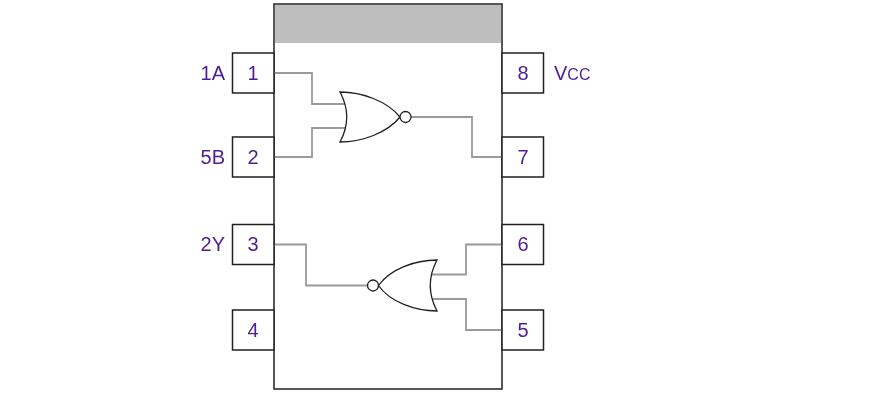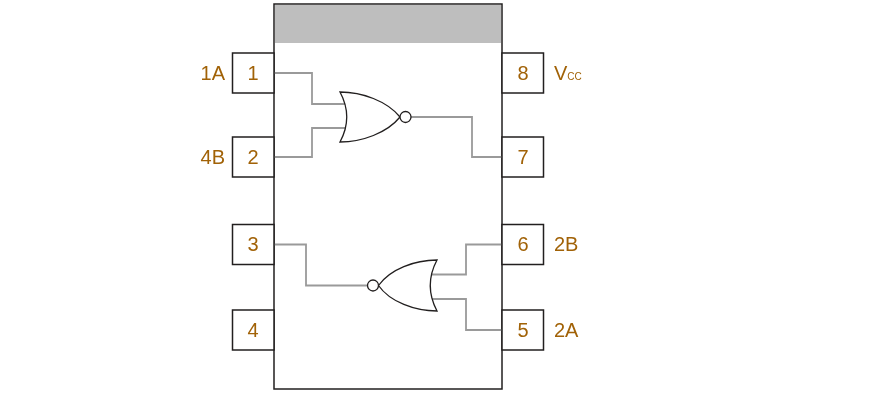--- a/index.html
+++ b/index.html
@@ -14,41 +14,41 @@
     height: 403px;
     background: #ffffff;
     overflow: hidden;
   }
   .stage svg {
     position: absolute;
     inset: 0;
   }
   .txt {
     position: absolute;
-    color: #a16207;
+    color: #4c1d95;
     font-size: 20px;
     line-height: 40px;
     height: 40px;
     white-space: nowrap;
     user-select: none;
   }
   .pin-num {
     width: 42px;
     text-align: center;
   }
   .name-left {
     width: 120px;
     text-align: right;
   }
   .name-right {
     width: 120px;
     text-align: left;
   }
   .sub {
-    font-size: 10px;
+    font-size: 16px;
   }
 </style>
 </head>
 <body>
 
 <div class="stage">
 
   <svg width="879" height="403" viewBox="0 0 879 403">
 
     <rect x="274" y="4" width="228" height="385" fill="#ffffff" stroke="#221F1F" stroke-width="1.5"></rect>
@@ -89,19 +89,18 @@
   <div class="txt pin-num" style="left:232px; top:53px">1</div>
   <div class="txt pin-num" style="left:232px; top:137px">2</div>
   <div class="txt pin-num" style="left:232px; top:224px">3</div>
   <div class="txt pin-num" style="left:232px; top:310px">4</div>
   <div class="txt pin-num" style="left:502px; top:53px">8</div>
   <div class="txt pin-num" style="left:502px; top:137px">7</div>
   <div class="txt pin-num" style="left:502px; top:224px">6</div>
   <div class="txt pin-num" style="left:502px; top:310px">5</div>
 
   <div class="txt name-left" style="left:105px; top:53px">1A</div>
-  <div class="txt name-left" style="left:105px; top:137px">4B</div>
+  <div class="txt name-left" style="left:105px; top:137px">5B</div>
+  <div class="txt name-left" style="left:105px; top:224px">2Y</div>
 
   <div class="txt name-right" style="left:554px; top:53px"><span>V</span><span class="sub">CC</span></div>
-  <div class="txt name-right" style="left:554px; top:224px">2B</div>
-  <div class="txt name-right" style="left:554px; top:310px">2A</div>
 
 </div>
 
 </body></html>

